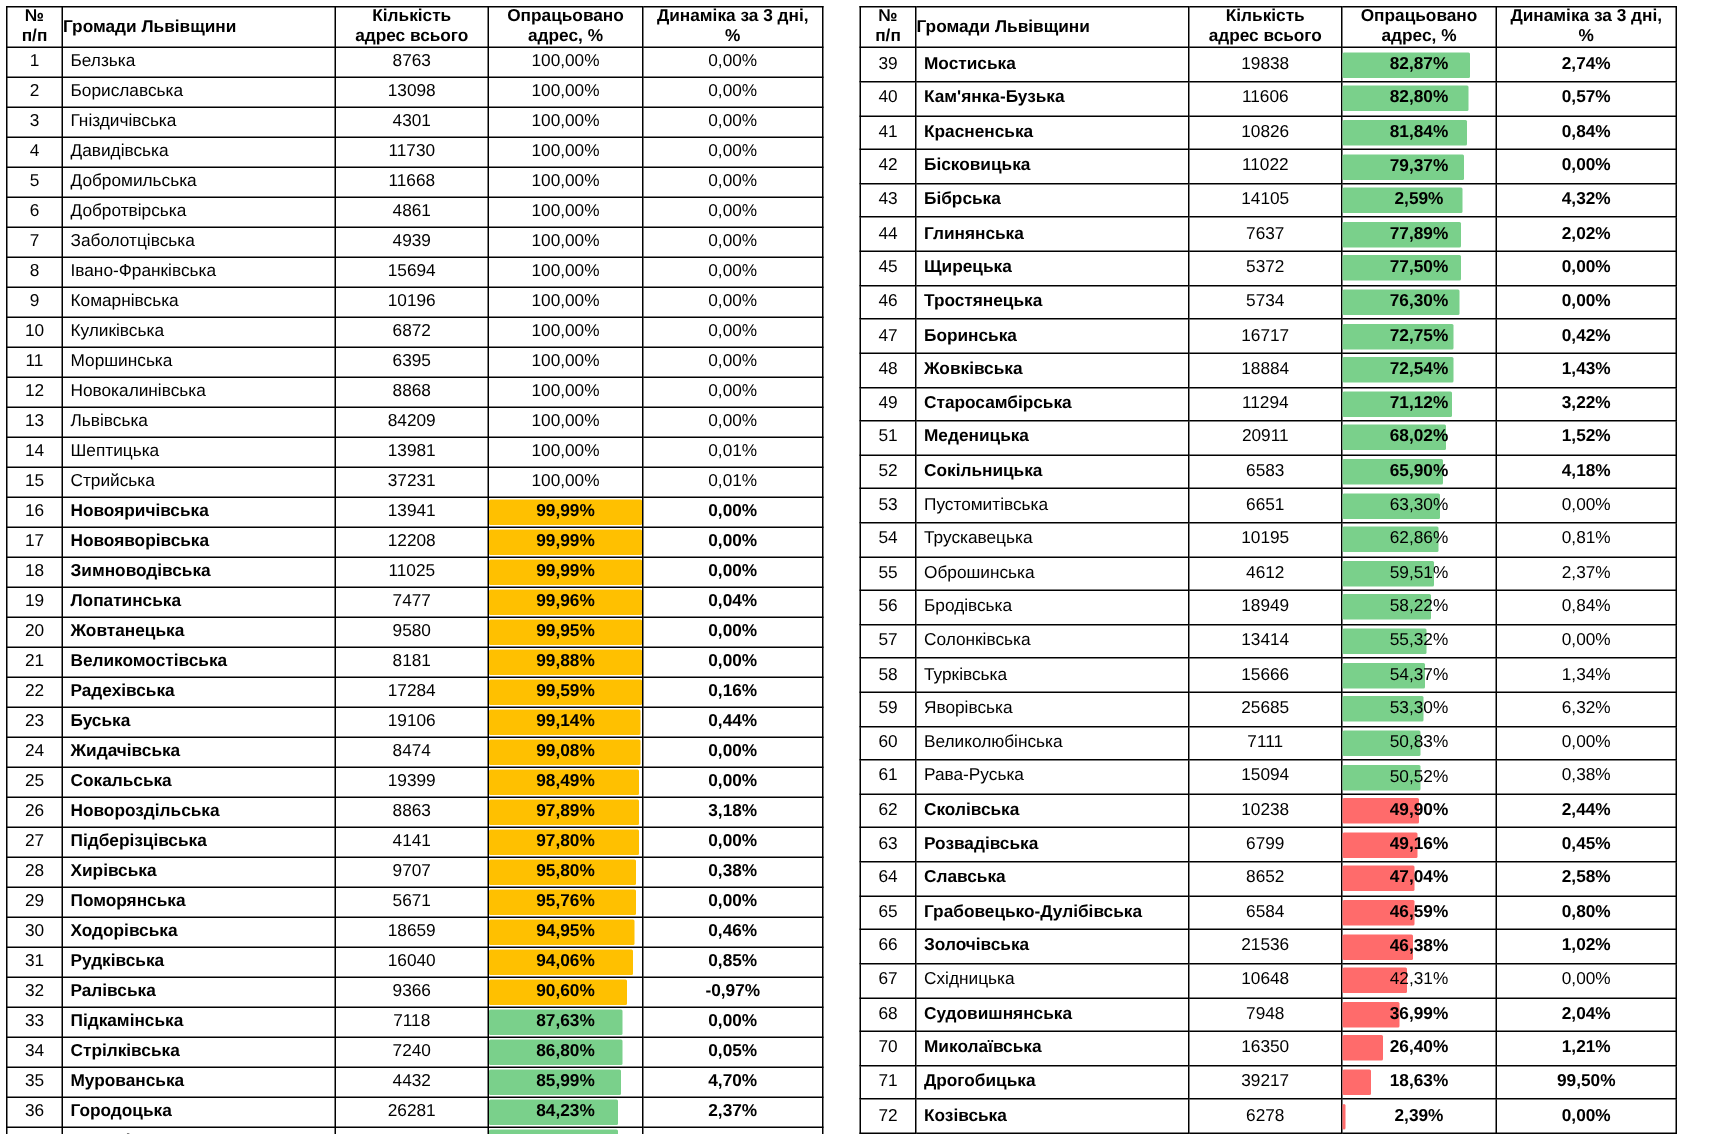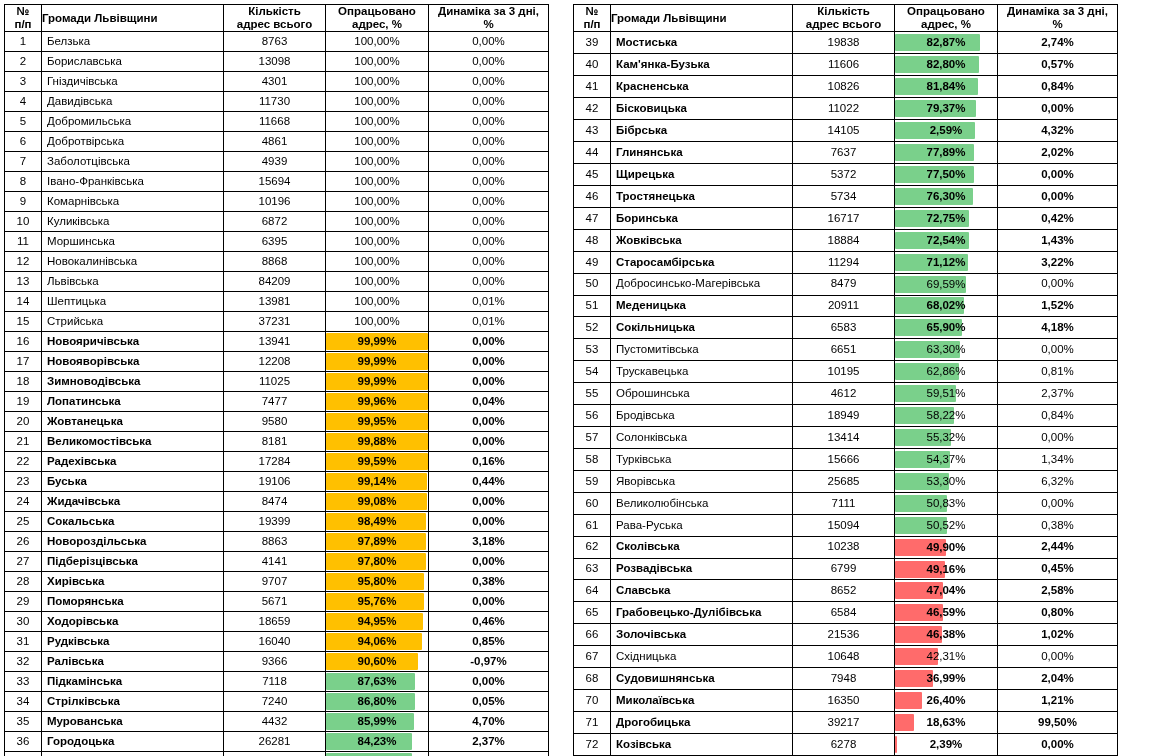--- a/index.html
+++ b/index.html
@@ -683,32 +683,20 @@
           <td class="c-addr">11294</td>
           <td class="c-pct bold">
             <span class="pctwrap">
               <span class="pctbar" style="background: rgb(122, 208, 139); width: 71.12%;"></span>
               <span class="pctval">71,12%</span>
             </span>
           </td>
           <td class="c-dyn bold">3,22%</td>
         </tr>
         <tr>
-          <td class="c-num">50</td>
-          <td class="c-name">Добросинсько-Магерівська</td>
-          <td class="c-addr">8479</td>
-          <td class="c-pct">
-            <span class="pctwrap">
-              <span class="pctbar" style="background: rgb(122, 208, 139); width: 69.59%;"></span>
-              <span class="pctval">69,59%</span>
-            </span>
-          </td>
-          <td class="c-dyn">0,00%</td>
-        </tr>
-        <tr>
           <td class="c-num">51</td>
           <td class="c-name bold">Меденицька</td>
           <td class="c-addr">20911</td>
           <td class="c-pct bold">
             <span class="pctwrap">
               <span class="pctbar" style="background: rgb(122, 208, 139); width: 68.02%;"></span>
               <span class="pctval">68,02%</span>
             </span>
           </td>
           <td class="c-dyn bold">1,52%</td>

